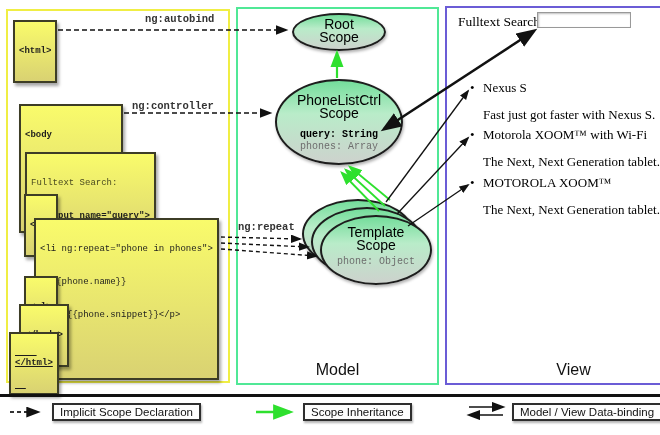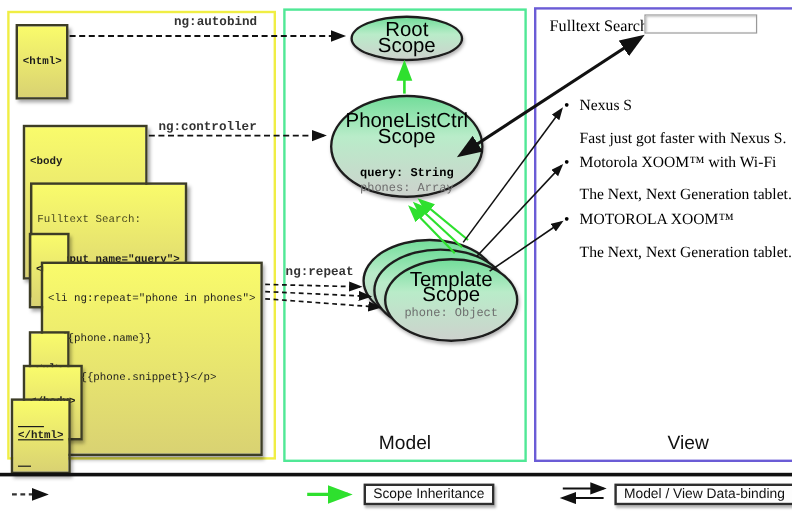--- a/index.html
+++ b/index.html
@@ -25,21 +25,21 @@
   .dim{color:#4a4a20;}
 
   
   .arrow-label{position:absolute;font-family:"Liberation Mono",monospace;
                font-weight:bold;font-size:10.5px;color:#333;white-space:pre;}
 
   
   .scope{position:absolute;border:2px solid #1d1d1d;border-radius:50%;
          background:linear-gradient(180deg,var(--scope-top) 0%,#b9ecc9 40%,var(--scope-bottom) 100%);
          box-shadow:1px 2px 3px rgba(0,0,0,.30);text-align:center;}
-  .scope-title{font-size:17px;line-height:13px;color:#000;text-align:center;}
+  .scope-title{font-size:14px;line-height:13px;color:#000;text-align:center;}
   .scope-prop{font-family:"Liberation Mono",monospace;font-size:10px;line-height:12px;}
   .prop-strong{font-weight:bold;color:#000;}
   .prop-dim{color:#6e6e6e;}
 
   
   .view-search-label{position:absolute;left:458px;top:14px;
                      font-family:"Liberation Serif",serif;font-size:13.5px;color:#000;}
   .view-search-input{position:absolute;left:537px;top:12px;width:88px;height:14px;
                      border:1px solid #999;box-shadow:inset 1px 1px 2px rgba(0,0,0,.25);
                      font-size:11px;padding:0 2px;background:#fff;}
@@ -120,21 +120,21 @@
       <div>Root</div>
       <div>Scope</div>
     </div>
   </div>
 
   <div class="scope" style="left:275px;top:79px;width:124px;height:82px;">
     <div class="scope-title" style="padding-top:13px;">
       <div>PhoneListCtrl</div>
       <div>Scope</div>
     </div>
-    <div class="scope-prop prop-strong" style="margin-top:20px;">query: String</div>
+    <div class="scope-prop prop-strong" style="margin-top:9px;">query: String</div>
     <div class="scope-prop prop-dim">phones: Array</div>
   </div>
 
   <div class="scope" style="left:302px;top:199px;width:108px;height:66px;"></div>
   <div class="scope" style="left:311px;top:207px;width:108px;height:66px;"></div>
   <div class="scope" style="left:320px;top:215px;width:108px;height:66px;">
     <div class="scope-title" style="padding-top:9px;">
       <div>Template</div>
       <div>Scope</div>
     </div>
@@ -151,20 +151,21 @@
   <div class="phone-item" style="top:127px;">
     <div class="phone-title"><span class="bullet"></span><span>Motorola XOOM™  with Wi-Fi</span></div>
     <div class="phone-snippet">The Next, Next Generation tablet.</div>
   </div>
   <div class="phone-item" style="top:175px;">
     <div class="phone-title"><span class="bullet"></span><span>MOTOROLA XOOM™</span></div>
     <div class="phone-snippet">The Next, Next Generation tablet.</div>
   </div>
 
   <div class="separator"></div>
+  <div class="legend-box" style="left:52px;">Implicit Scope Declaration</div>
   <div class="legend-box" style="left:303px;">Scope Inheritance</div>
   <div class="legend-box" style="left:512px;">Model / View Data-binding</div>
 
   <svg class="overlay" viewBox="0 0 660 435">
     <defs>
       <marker id="ahb" markerWidth="9" markerHeight="8" refX="6.5" refY="3" orient="auto-start-reverse">
         <path d="M0,0 L8,3 L0,6 z" fill="#111"></path>
       </marker>
       <marker id="ahg" markerWidth="9" markerHeight="8" refX="6.5" refY="3" orient="auto">
         <path d="M0,0 L8,3 L0,6 z" style="fill:var(--inheritance-green)"></path>

